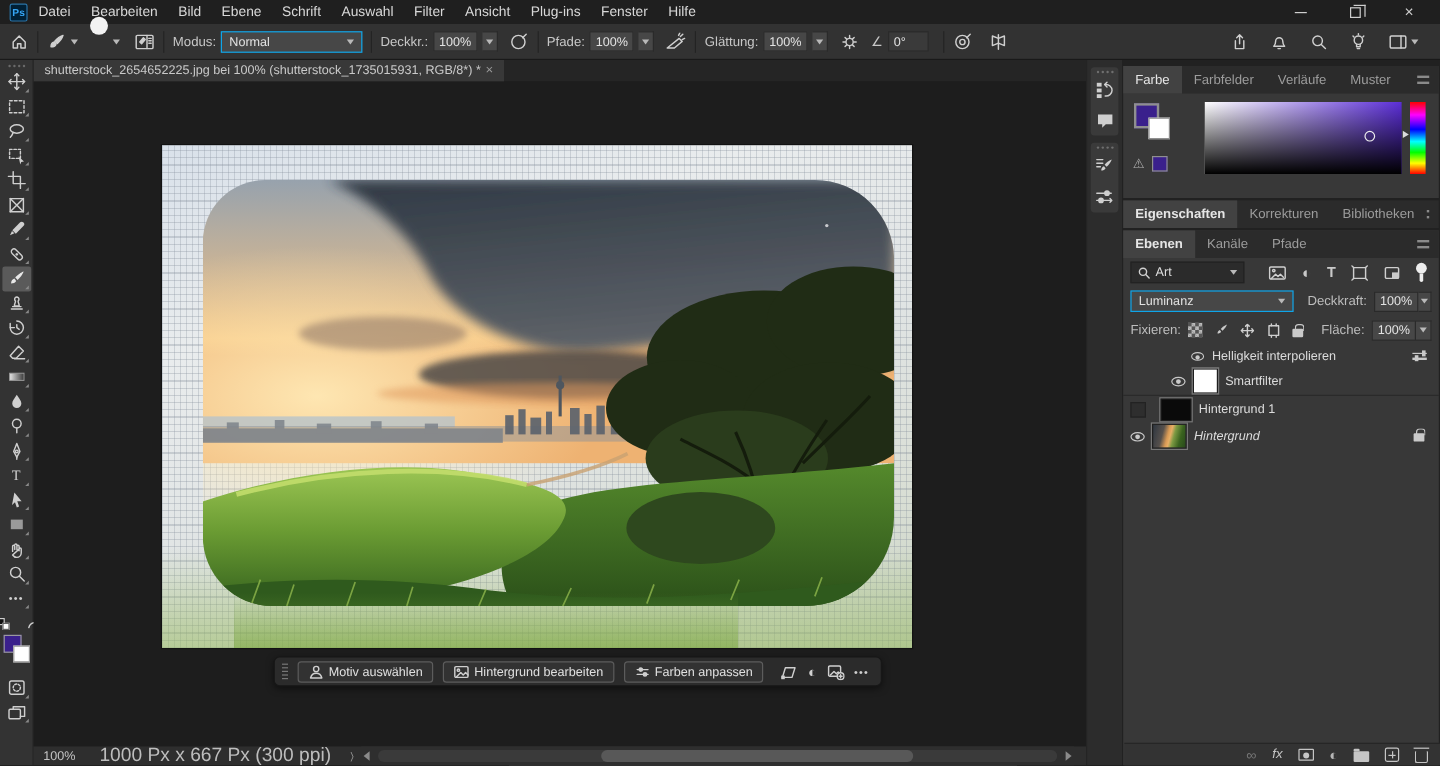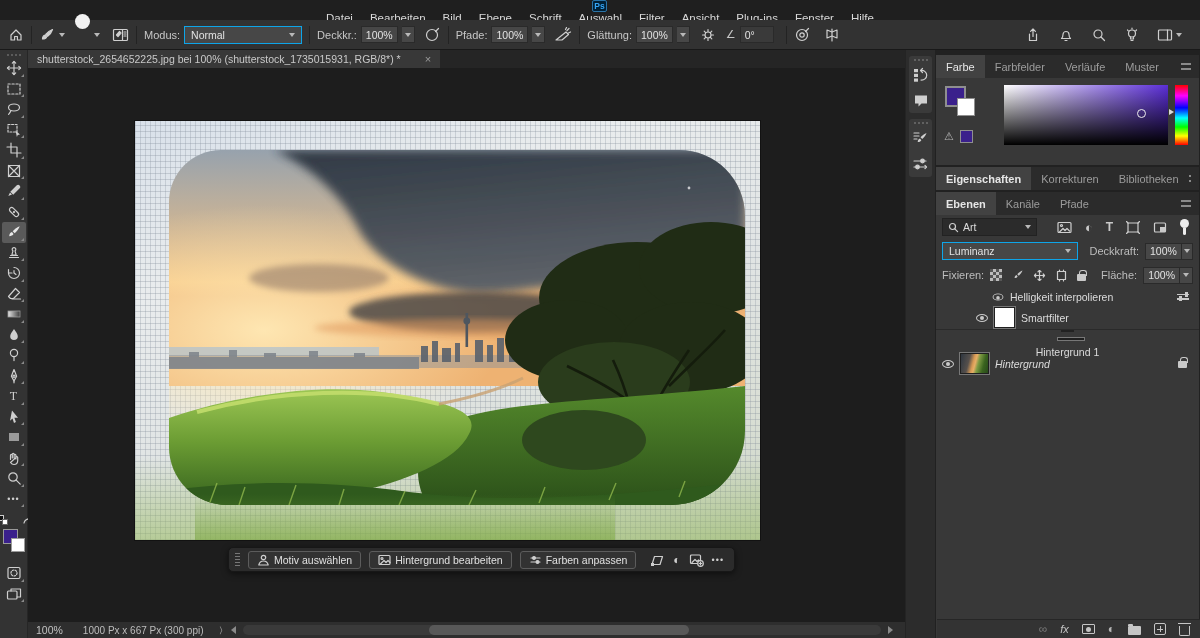--- a/index.html
+++ b/index.html
@@ -10,42 +10,42 @@
   
   .caret{width:0;height:0;border-left:3.5px solid transparent;border-right:3.5px solid transparent;border-top:4px solid #b9b9b9;display:inline-block;}
   .vsep{width:1px;height:18px;background:#232323;margin:0 7px;}
   svg.ic{stroke:#cfcfcf;fill:none;stroke-width:1.2;stroke-linecap:round;stroke-linejoin:round;display:block;}
   .valbox{display:flex;align-items:center;background:#474747;border:1px solid #2a2a2a;height:17px;padding:0 4px;color:#e2e2e2;font-size:10.5px;}
   .valcaret{display:flex;align-items:center;justify-content:center;width:13px;height:17px;background:#474747;border:1px solid #2a2a2a;border-left:none;}
   .eye{position:relative;width:12px;height:8px;border:1px solid #c9c9c9;border-radius:50%;display:inline-block;}
   .eye::after{content:"";position:absolute;left:3px;top:1.5px;width:4px;height:4px;border-radius:50%;background:#c9c9c9;}
 
   
-  .titlebar{position:absolute;left:0;top:0;width:1200px;height:20px;background:#1f1f1f;display:flex;align-items:center;flex-direction:column;}
+  .titlebar{position:absolute;left:0;top:0;width:1200px;height:20px;background:#1f1f1f;display:flex;align-items:center;}
   .ps-badge{width:15px;height:15px;margin:0 9px 0 8px;background:#002036;border:1px solid #2a74a8;border-radius:2px;color:#35a5f5;font-size:8.5px;font-weight:bold;display:flex;align-items:center;justify-content:center;}
   .menus{display:flex;gap:17px;color:#d8d8d8;font-size:11.5px;}
   .menus span{cursor:default;}
   .wincontrols{margin-left:auto;display:flex;align-items:center;gap:36px;padding-right:22px;color:#cfcfcf;}
   .win-min{width:10px;height:1px;background:#cfcfcf;}
   .win-restore{width:9px;height:9px;border:1px solid #cfcfcf;position:relative;}
   .win-restore::before{content:"";position:absolute;left:2px;top:-3px;width:9px;height:9px;border:1px solid #cfcfcf;border-bottom:none;border-left:none;}
   .win-close{font-size:13px;line-height:10px;}
 
   
   .optionsbar{position:absolute;left:0;top:20px;width:1200px;height:30px;background:#323232;border-bottom:1px solid #191919;display:flex;align-items:center;padding:0 8px;}
   .ob-item{display:flex;align-items:center;gap:4px;}
   .ob-label{color:#c7c7c7;font-size:11px;}
   .brush-dot{width:15px;height:15px;border-radius:50%;background:#f2f2f2;}
   .brush-num{font-size:7.5px;color:#bbb;text-align:center;line-height:4px;}
   .sel{display:flex;align-items:center;justify-content:space-between;background:#474747;border:1px solid #0ea5e9;height:18px;padding:0 6px;color:#e2e2e2;font-size:10.5px;}
   .ob-right{margin-left:auto;display:flex;align-items:center;gap:17px;padding-right:10px;}
 
   
   .tabbar{position:absolute;left:28px;top:50px;width:877px;height:18px;background:#252525;display:flex;}
-  .doctab{display:flex;align-items:center;gap:24px;background:#383838;padding:0 9px;height:18px;color:#c9c9c9;font-size:10.5px;}
+  .doctab{display:flex;align-items:center;gap:4px;background:#383838;padding:0 9px;height:18px;color:#c9c9c9;font-size:10.5px;}
   .doctab .close{color:#9a9a9a;font-size:11px;}
 
   
   .toolbar{position:absolute;left:0;top:50px;width:28px;height:588px;background:#333333;border-right:1px solid #262626;display:flex;flex-direction:column;align-items:center;}
   .tb-grip{margin:4px 0 2px;display:flex;gap:2px;}
   .tb-grip i{width:2px;height:2px;background:#6a6a6a;border-radius:50%;}
   .tool{position:relative;width:24px;height:20.5px;display:flex;align-items:center;justify-content:center;}
   .tool::after{content:"";position:absolute;right:2px;bottom:2px;border-left:3px solid transparent;border-bottom:3px solid #8a8a8a;}
   .tool.active{background:#5a5a5a;border-radius:2px;}
   .fgbg{position:relative;width:24px;height:30px;margin-top:2px;}
@@ -136,39 +136,39 @@
   .link8 i{width:5px;height:5px;border:1.2px solid #cfcfcf;border-radius:50%;}
   .link8 i+i{margin-top:-2px;}
   .sf-badge{width:11px;height:11px;border:1.2px solid #cfcfcf;border-radius:50%;position:relative;}
   .sf-badge::after{content:"";position:absolute;left:-4px;top:2px;width:8px;height:8px;border:1.2px solid #cfcfcf;border-radius:50%;background:#505050;}
   .chev-up{width:6px;height:6px;border-left:1.5px solid #bbb;border-top:1.5px solid #bbb;transform:rotate(45deg);}
   .blendopt-ic{display:flex;flex-direction:column;gap:3px;}
   .blendopt-ic i{position:relative;width:12px;height:1.5px;background:#c9c9c9;display:block;}
   .blendopt-ic i::after{content:"";position:absolute;top:-2px;width:3px;height:5px;background:#c9c9c9;}
   .blendopt-ic i:nth-child(1)::after{left:8px;}
   .blendopt-ic i:nth-child(2)::after{left:2px;}
-  .group-sep{border-top:1px solid #2a2a2a;flex-direction:column;}
+  .group-sep{border-top:1px solid #2a2a2a;}
 
   .layers-footer{position:absolute;left:1px;bottom:0;width:263px;height:19px;background:#333;border-top:1px solid #262626;display:flex;align-items:center;justify-content:flex-end;gap:13px;padding:0 10px;color:#b5b5b5;}
   .fx-lab{font-style:italic;font-size:11px;color:#c5c5c5;}
   .mask-ic{width:13px;height:10px;border:1.2px solid #c5c5c5;border-radius:1px;display:flex;align-items:center;justify-content:center;}
   .mask-ic i{width:5px;height:5px;border-radius:50%;background:#c5c5c5;}
   .folder-ic{position:relative;width:13px;height:9px;background:#c5c5c5;border-radius:1px;margin-top:3px;}
   .folder-ic::before{content:"";position:absolute;left:0;top:-2.5px;width:5px;height:2.5px;background:#c5c5c5;border-radius:1px 1px 0 0;}
   .plussq{width:12px;height:12px;border:1.2px solid #c5c5c5;border-radius:2px;position:relative;}
   .plussq::before,.plussq::after{content:"";position:absolute;background:#c5c5c5;}
   .plussq::before{left:2px;top:4.5px;width:6px;height:1.2px;}
   .plussq::after{left:4.5px;top:2px;width:1.2px;height:6px;}
   .trash-ic{position:relative;width:11px;height:10px;border:1.2px solid #c5c5c5;border-top:none;border-radius:0 0 2px 2px;margin-top:3px;}
   .trash-ic::before{content:"";position:absolute;left:-2.5px;top:-3px;width:13px;height:1.2px;background:#c5c5c5;}
 
   
   .statusbar{position:absolute;left:28px;top:622px;width:877px;height:16px;background:#2e2e2e;display:flex;align-items:center;color:#c2c2c2;font-size:10.5px;}
   .sb-zoom{padding:0 10px 0 8px;}
-  .sb-info{padding:0 10px;color:#bdbdbd;font-size:10px;}
+  .sb-info{padding:0 10px;color:#bdbdbd;font-size:16px;}
   .sb-chev{color:#9a9a9a;margin:0 6px;font-size:9px;}
   .hscroll{position:relative;flex:1;height:16px;background:#2e2e2e;margin-right:10px;}
   .hs-track{position:absolute;left:14px;right:14px;top:3px;height:10px;background:#3a3a3a;border-radius:5px;}
   .hs-thumb{position:absolute;left:200px;width:260px;top:3px;height:10px;background:#585858;border-radius:5px;}
   .hs-arrow{position:absolute;top:4px;width:0;height:0;border-top:4px solid transparent;border-bottom:4px solid transparent;}
   .hs-left{left:2px;border-right:5px solid #8a8a8a;}
   .hs-right{right:2px;border-left:5px solid #8a8a8a;}
 </style>
 </head>
 <body>

